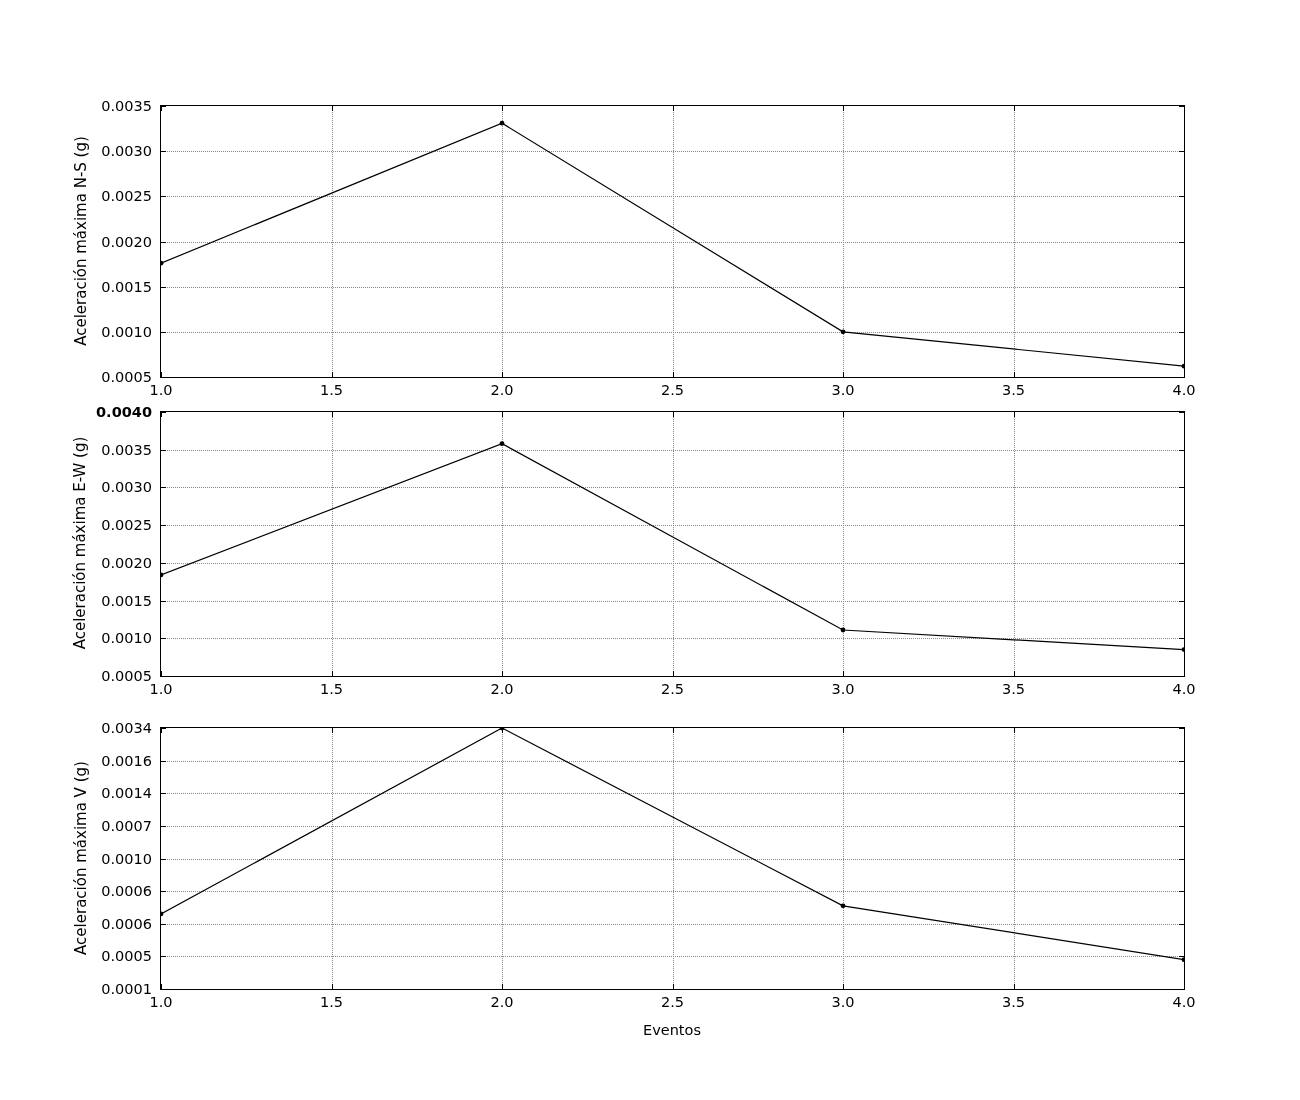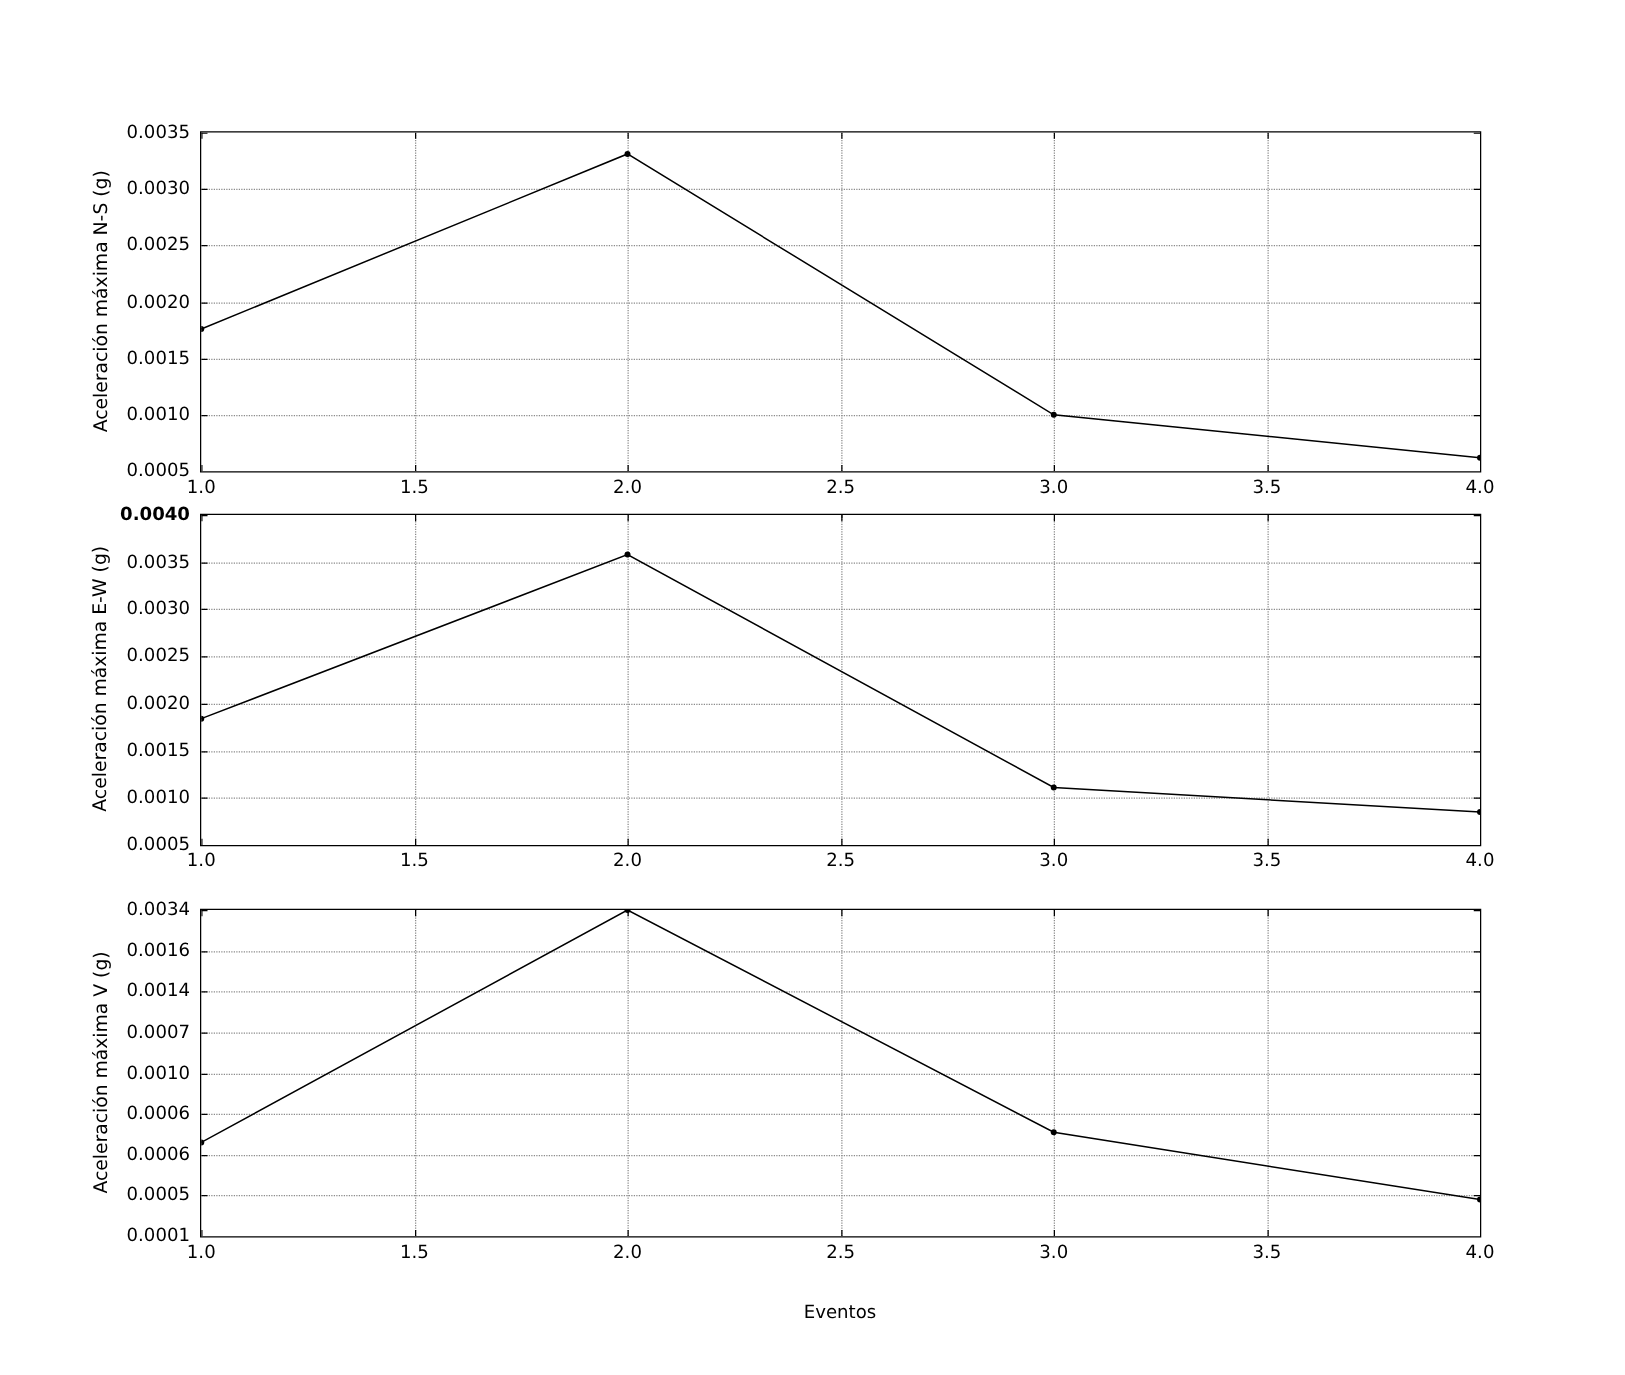--- a/index.html
+++ b/index.html
@@ -312,21 +312,21 @@
           <polyline points="0.00,185.96 341.00,0.00 682.00,177.81 1023.00,231.64" fill="none" stroke="#000000" stroke-width="1.2"></polyline>
           <circle cx="0.00" cy="185.96" r="2.4" fill="#000000"></circle>
           <circle cx="341.00" cy="0.00" r="2.4" fill="#000000"></circle>
           <circle cx="682.00" cy="177.81" r="2.4" fill="#000000"></circle>
           <circle cx="1023.00" cy="231.64" r="2.4" fill="#000000"></circle>
         </svg>
       </div>
   </div>
   <div class="ylabel" id="ylabel2" style="width: 323px; left: -81.5px; top: 848.5px;">Aceleración máxima V (g)</div>
 
-  <div class="xlabel" style="left:572px; top:1022px;margin-top:20px;">Eventos</div>
+  <div class="xlabel" style="left:572px; top:1022px;">Eventos</div>
 
 <div class="xticklabel" style="left: 161px; top: 382px;">1.0</div>
     <div class="xticklabel" style="left: 331.5px; top: 382px;">1.5</div>
     <div class="xticklabel" style="left: 502px; top: 382px;">2.0</div>
     <div class="xticklabel" style="left: 672.5px; top: 382px;">2.5</div>
     <div class="xticklabel" style="left: 843px; top: 382px;">3.0</div>
     <div class="xticklabel" style="left: 1013.5px; top: 382px;">3.5</div>
     <div class="xticklabel" style="left: 1184px; top: 382px;">4.0</div>
     <div class="yticklabel" style="left: 82px; width: 70px; top: 377px;">0.0005</div>
     <div class="yticklabel" style="left: 82px; width: 70px; top: 331.833px;">0.0010</div>

